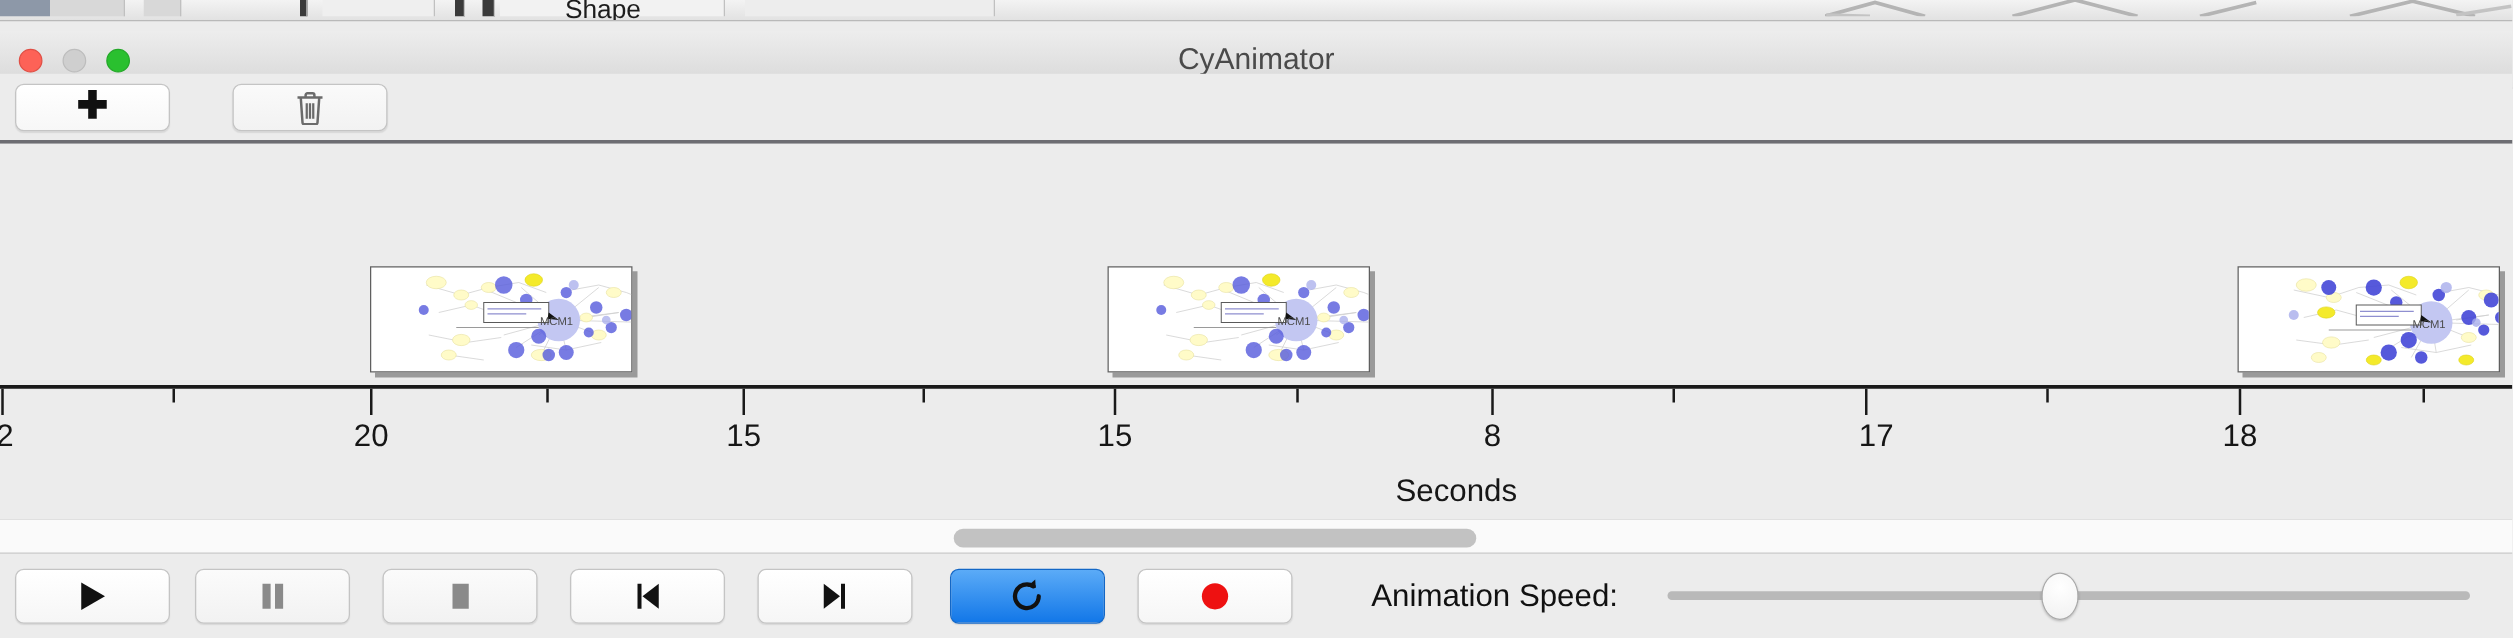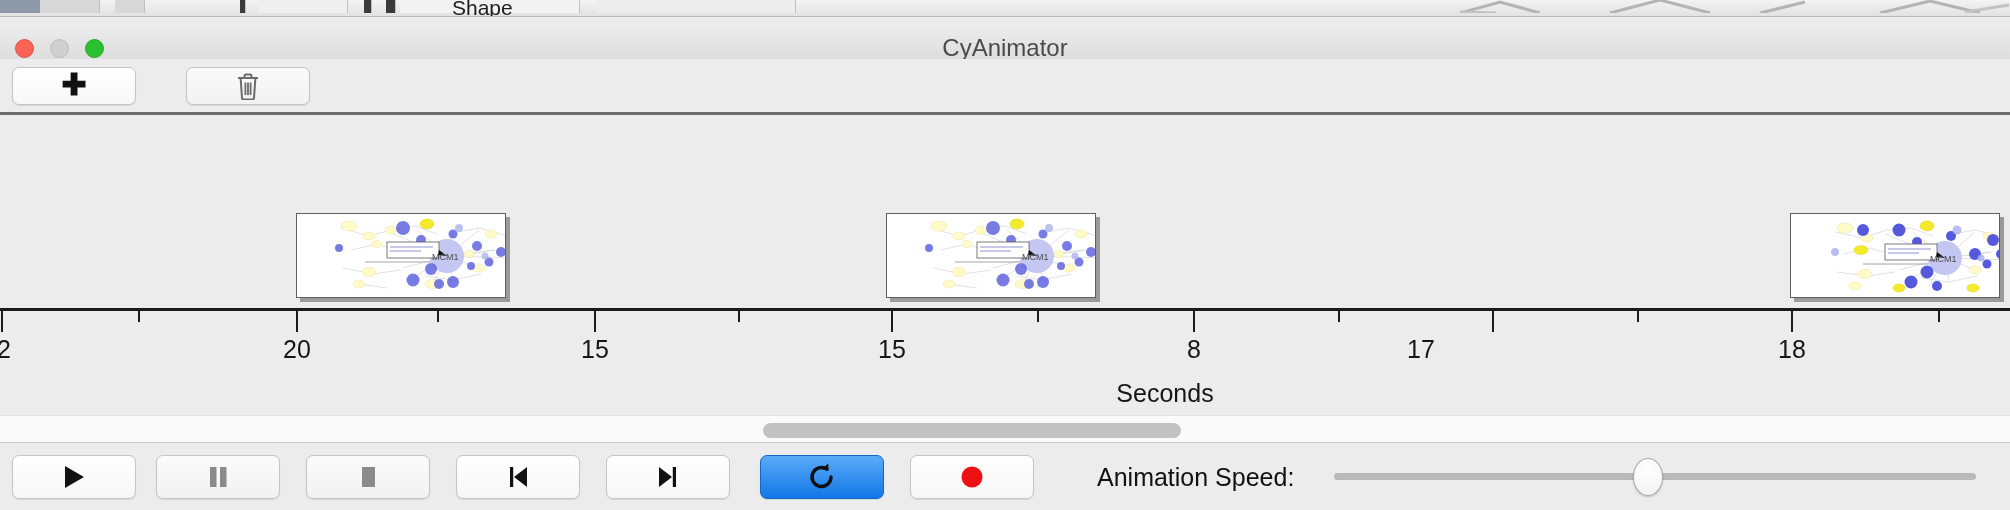--- a/index.html
+++ b/index.html
@@ -381,21 +381,21 @@
     <div class="tick major" style="left:1492px;"></div>
     <div class="tick minor" style="left:1637px;"></div>
     <div class="tick major" style="left:1791px;"></div>
     <div class="tick minor" style="left:1938px;"></div>
 
     <div class="tick-label" style="left:4px;">2</div>
     <div class="tick-label" style="left:297px;">20</div>
     <div class="tick-label" style="left:595px;">15</div>
     <div class="tick-label" style="left:892px;">15</div>
     <div class="tick-label" style="left:1194px;">8</div>
-    <div class="tick-label" style="left:1421px;">17</div>
+    <div class="tick-label" style="left:1501px;">17</div>
     <div class="tick-label" style="left:1792px;">18</div>
 
     <div class="axis-title" style="top:264px; width:2330px; left:0;">Seconds</div>
   </div>
 
   <div class="scroll-track">
     <div class="scroll-thumb" style="left:763px; width:418px;"></div>
   </div>
 
   <div class="playbar">

